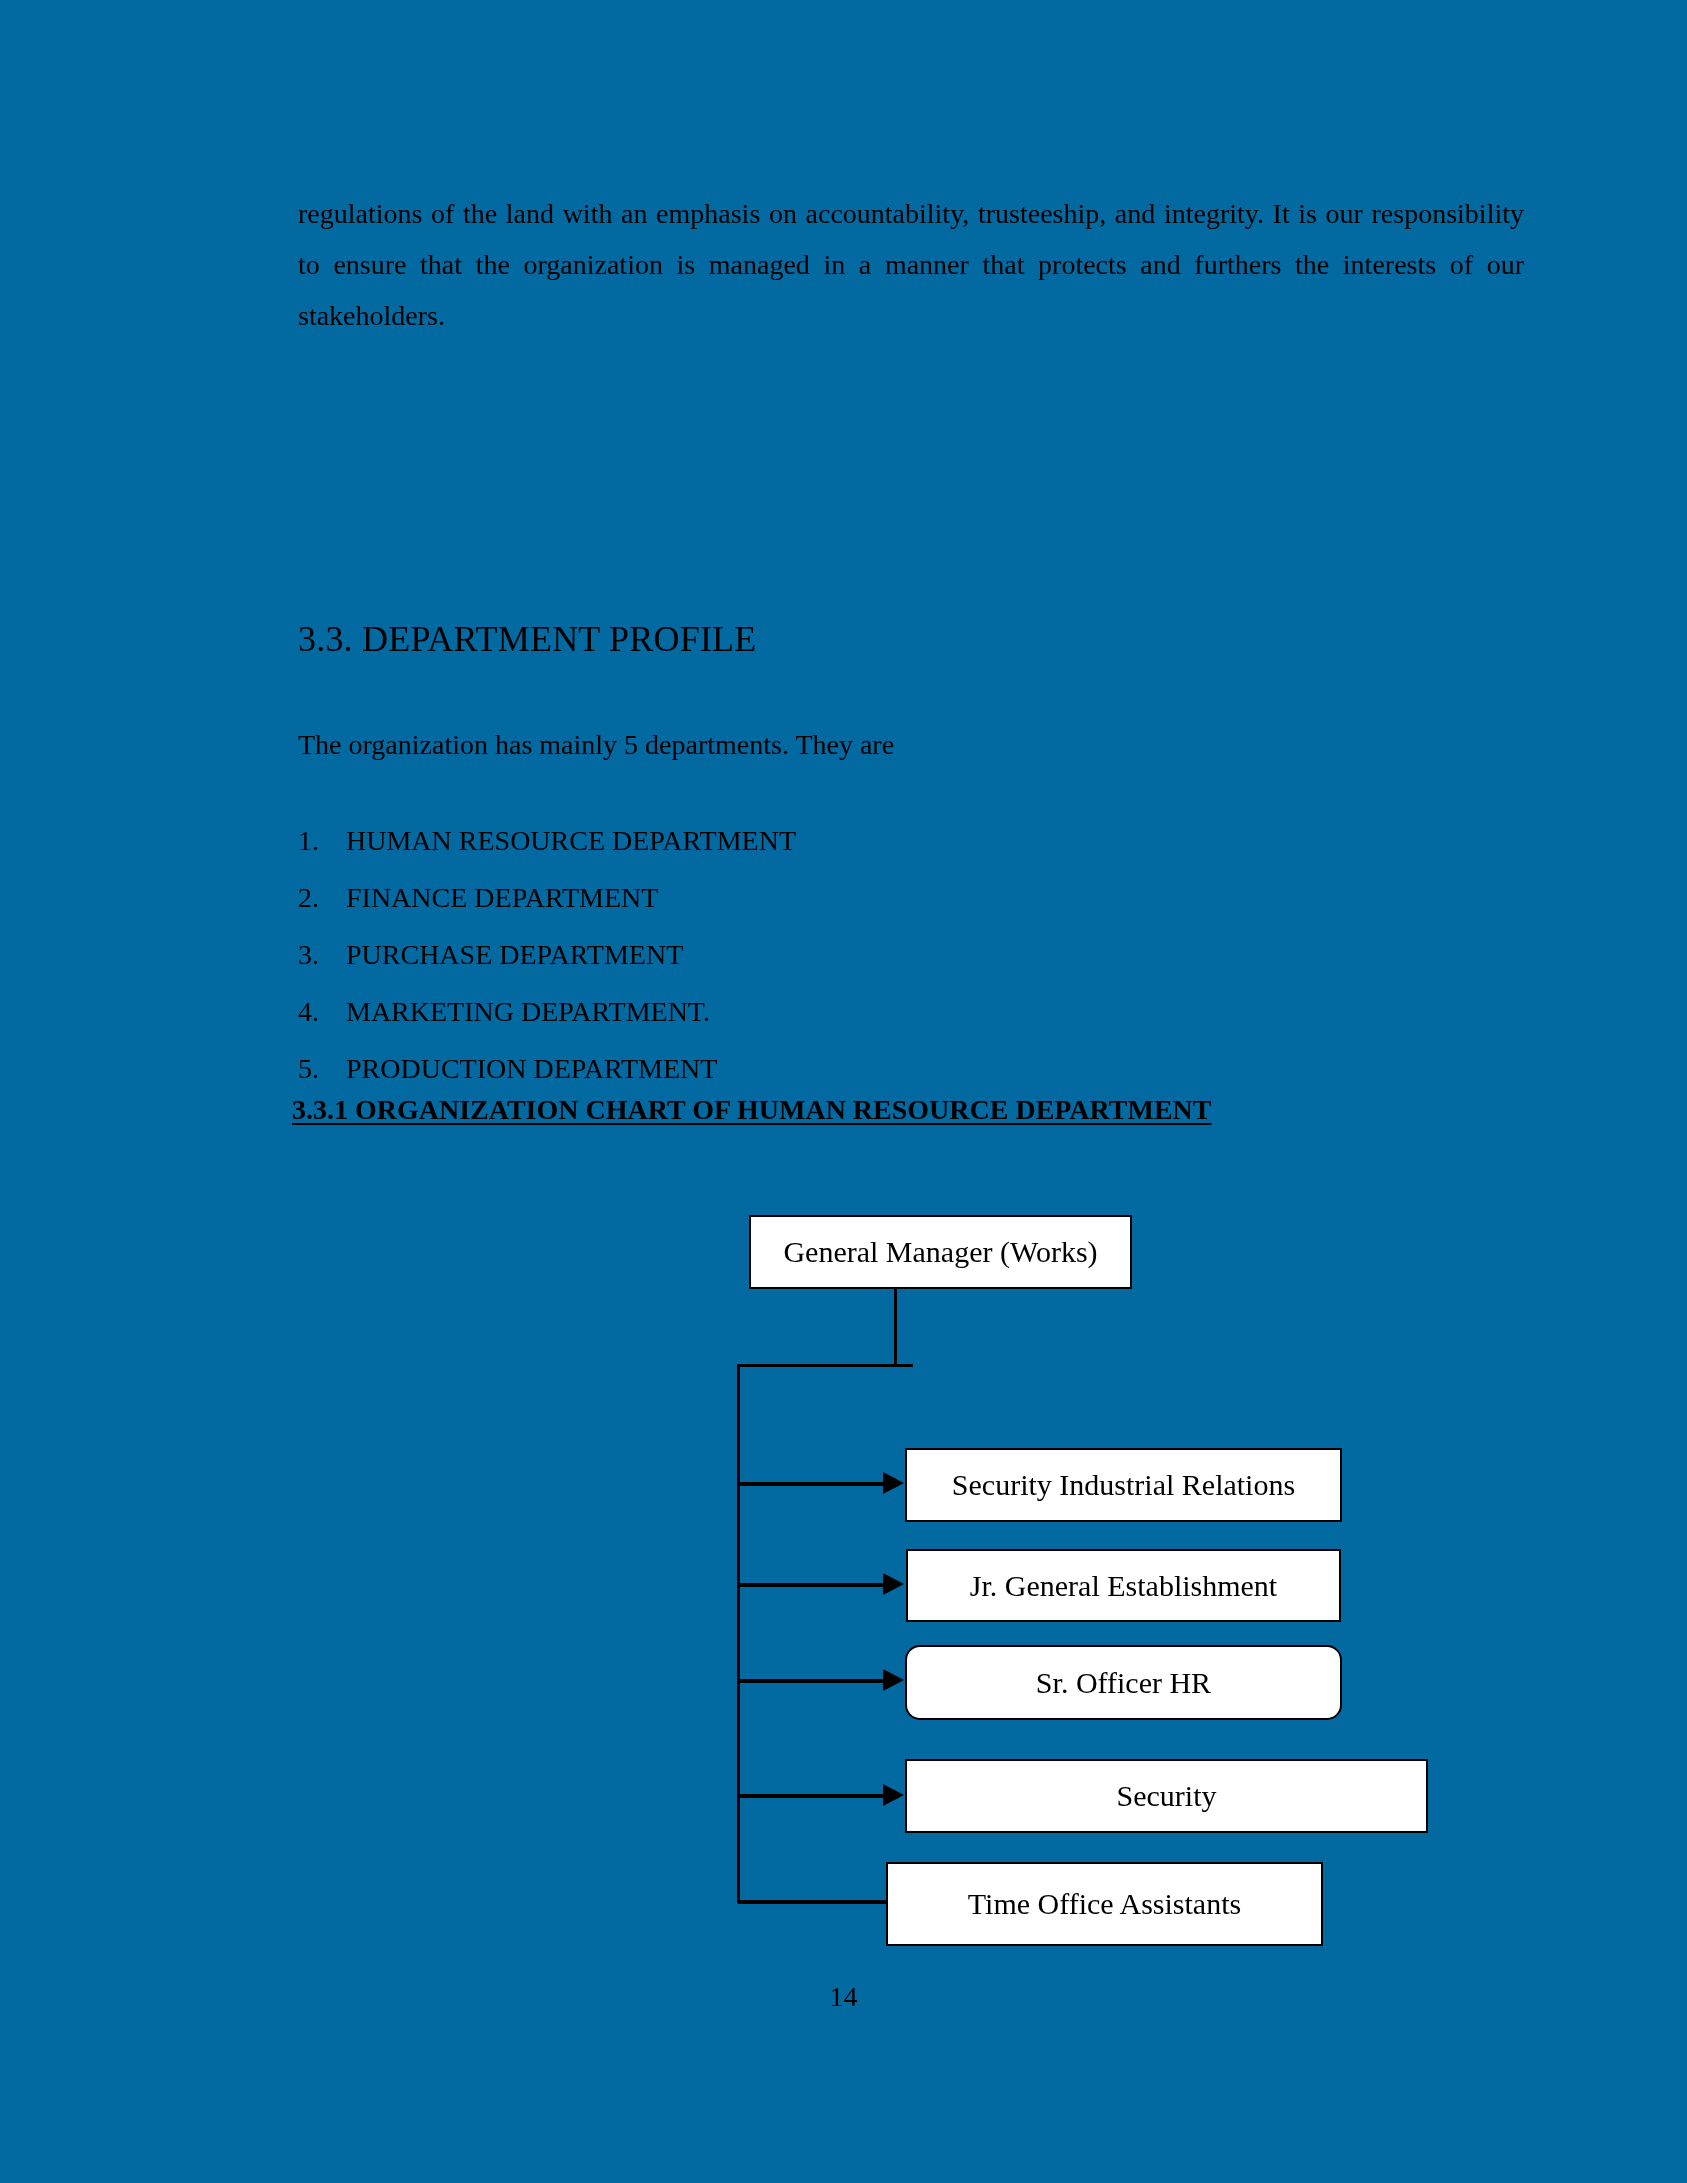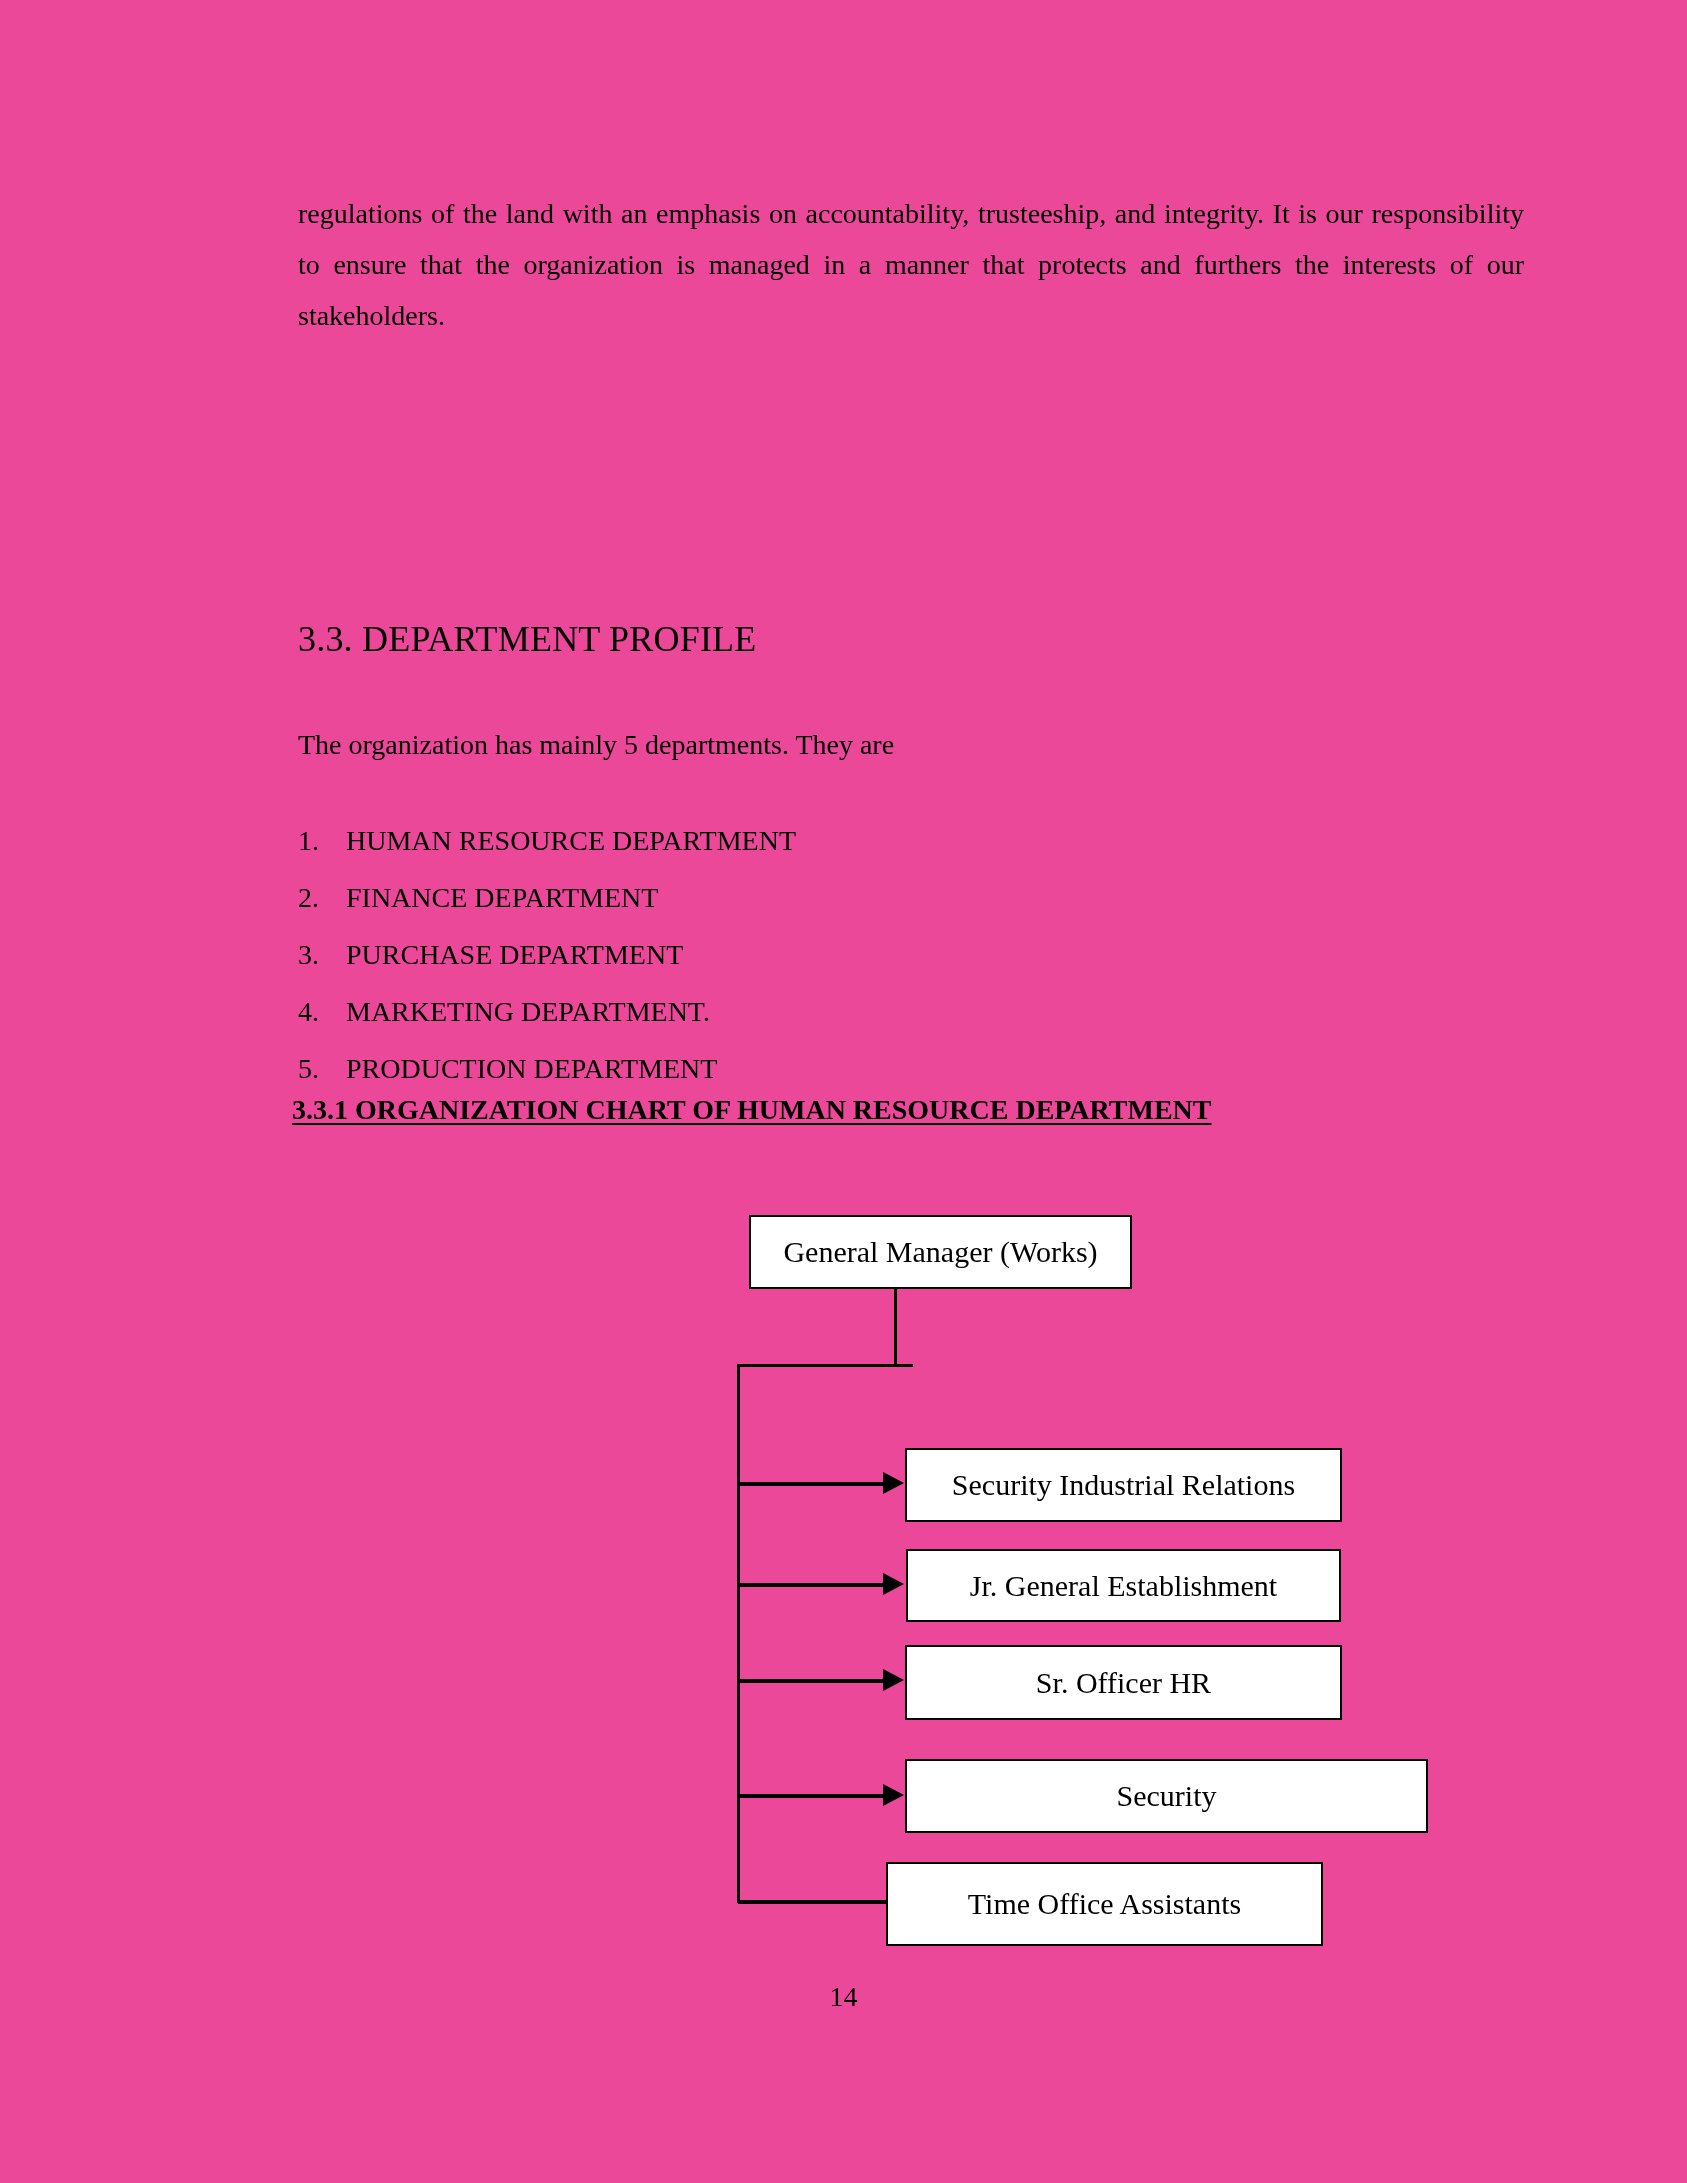--- a/index.html
+++ b/index.html
@@ -8,21 +8,21 @@
     background: #ffffff;
   }
   body {
     font-family: "Liberation Serif", "DejaVu Serif", serif;
     color: #000000;
   }
   #page {
     position: relative;
     width: 1687px;
     height: 2183px;
-    background: #ec4899;
+    background: #0369a1;
     overflow: hidden;
   }
 
   
   .para {
     position: absolute;
     left: 298px;
     width: 1226px;
     font-size: 28px;
     line-height: 51px;
@@ -176,21 +176,21 @@
     <div class="chart-line" style="left:740px; top:1482px; width:147px; height:4.1px;"></div>
     <div class="arrow-head" style="left:883px; top:1472px;"></div>
     <div class="node-box" style="left:905px; top:1448px; width:437px; height:74px;">Security Industrial Relations</div>
 
     <div class="chart-line" style="left:740px; top:1583px; width:147px; height:4.1px;"></div>
     <div class="arrow-head" style="left:883px; top:1573px;"></div>
     <div class="node-box" style="left:906px; top:1549px; width:435px; height:73px;">Jr. General Establishment</div>
 
     <div class="chart-line" style="left:740px; top:1679px; width:147px; height:4.1px;"></div>
     <div class="arrow-head" style="left:883px; top:1669px;"></div>
-    <div class="node-box" style="left:905px; top:1645px; width:437px; height:75px;">Sr. Officer HR</div>
+    <div class="node-box" style="left:905px; top:1645px; width:437px; height:75px;border-radius:15px;">Sr. Officer HR</div>
 
     <div class="chart-line" style="left:740px; top:1794px; width:147px; height:4.1px;"></div>
     <div class="arrow-head" style="left:883px; top:1784px;"></div>
     <div class="node-box" style="left:905px; top:1759px; width:523px; height:74px;">Security</div>
 
     <div class="chart-line" style="left:738px; top:1900px; width:150px; height:4.1px;"></div>
     <div class="node-box" style="left:886px; top:1862px; width:437px; height:84px;">Time Office Assistants</div>
   </div>
 
   <div id="page-number">14</div>

